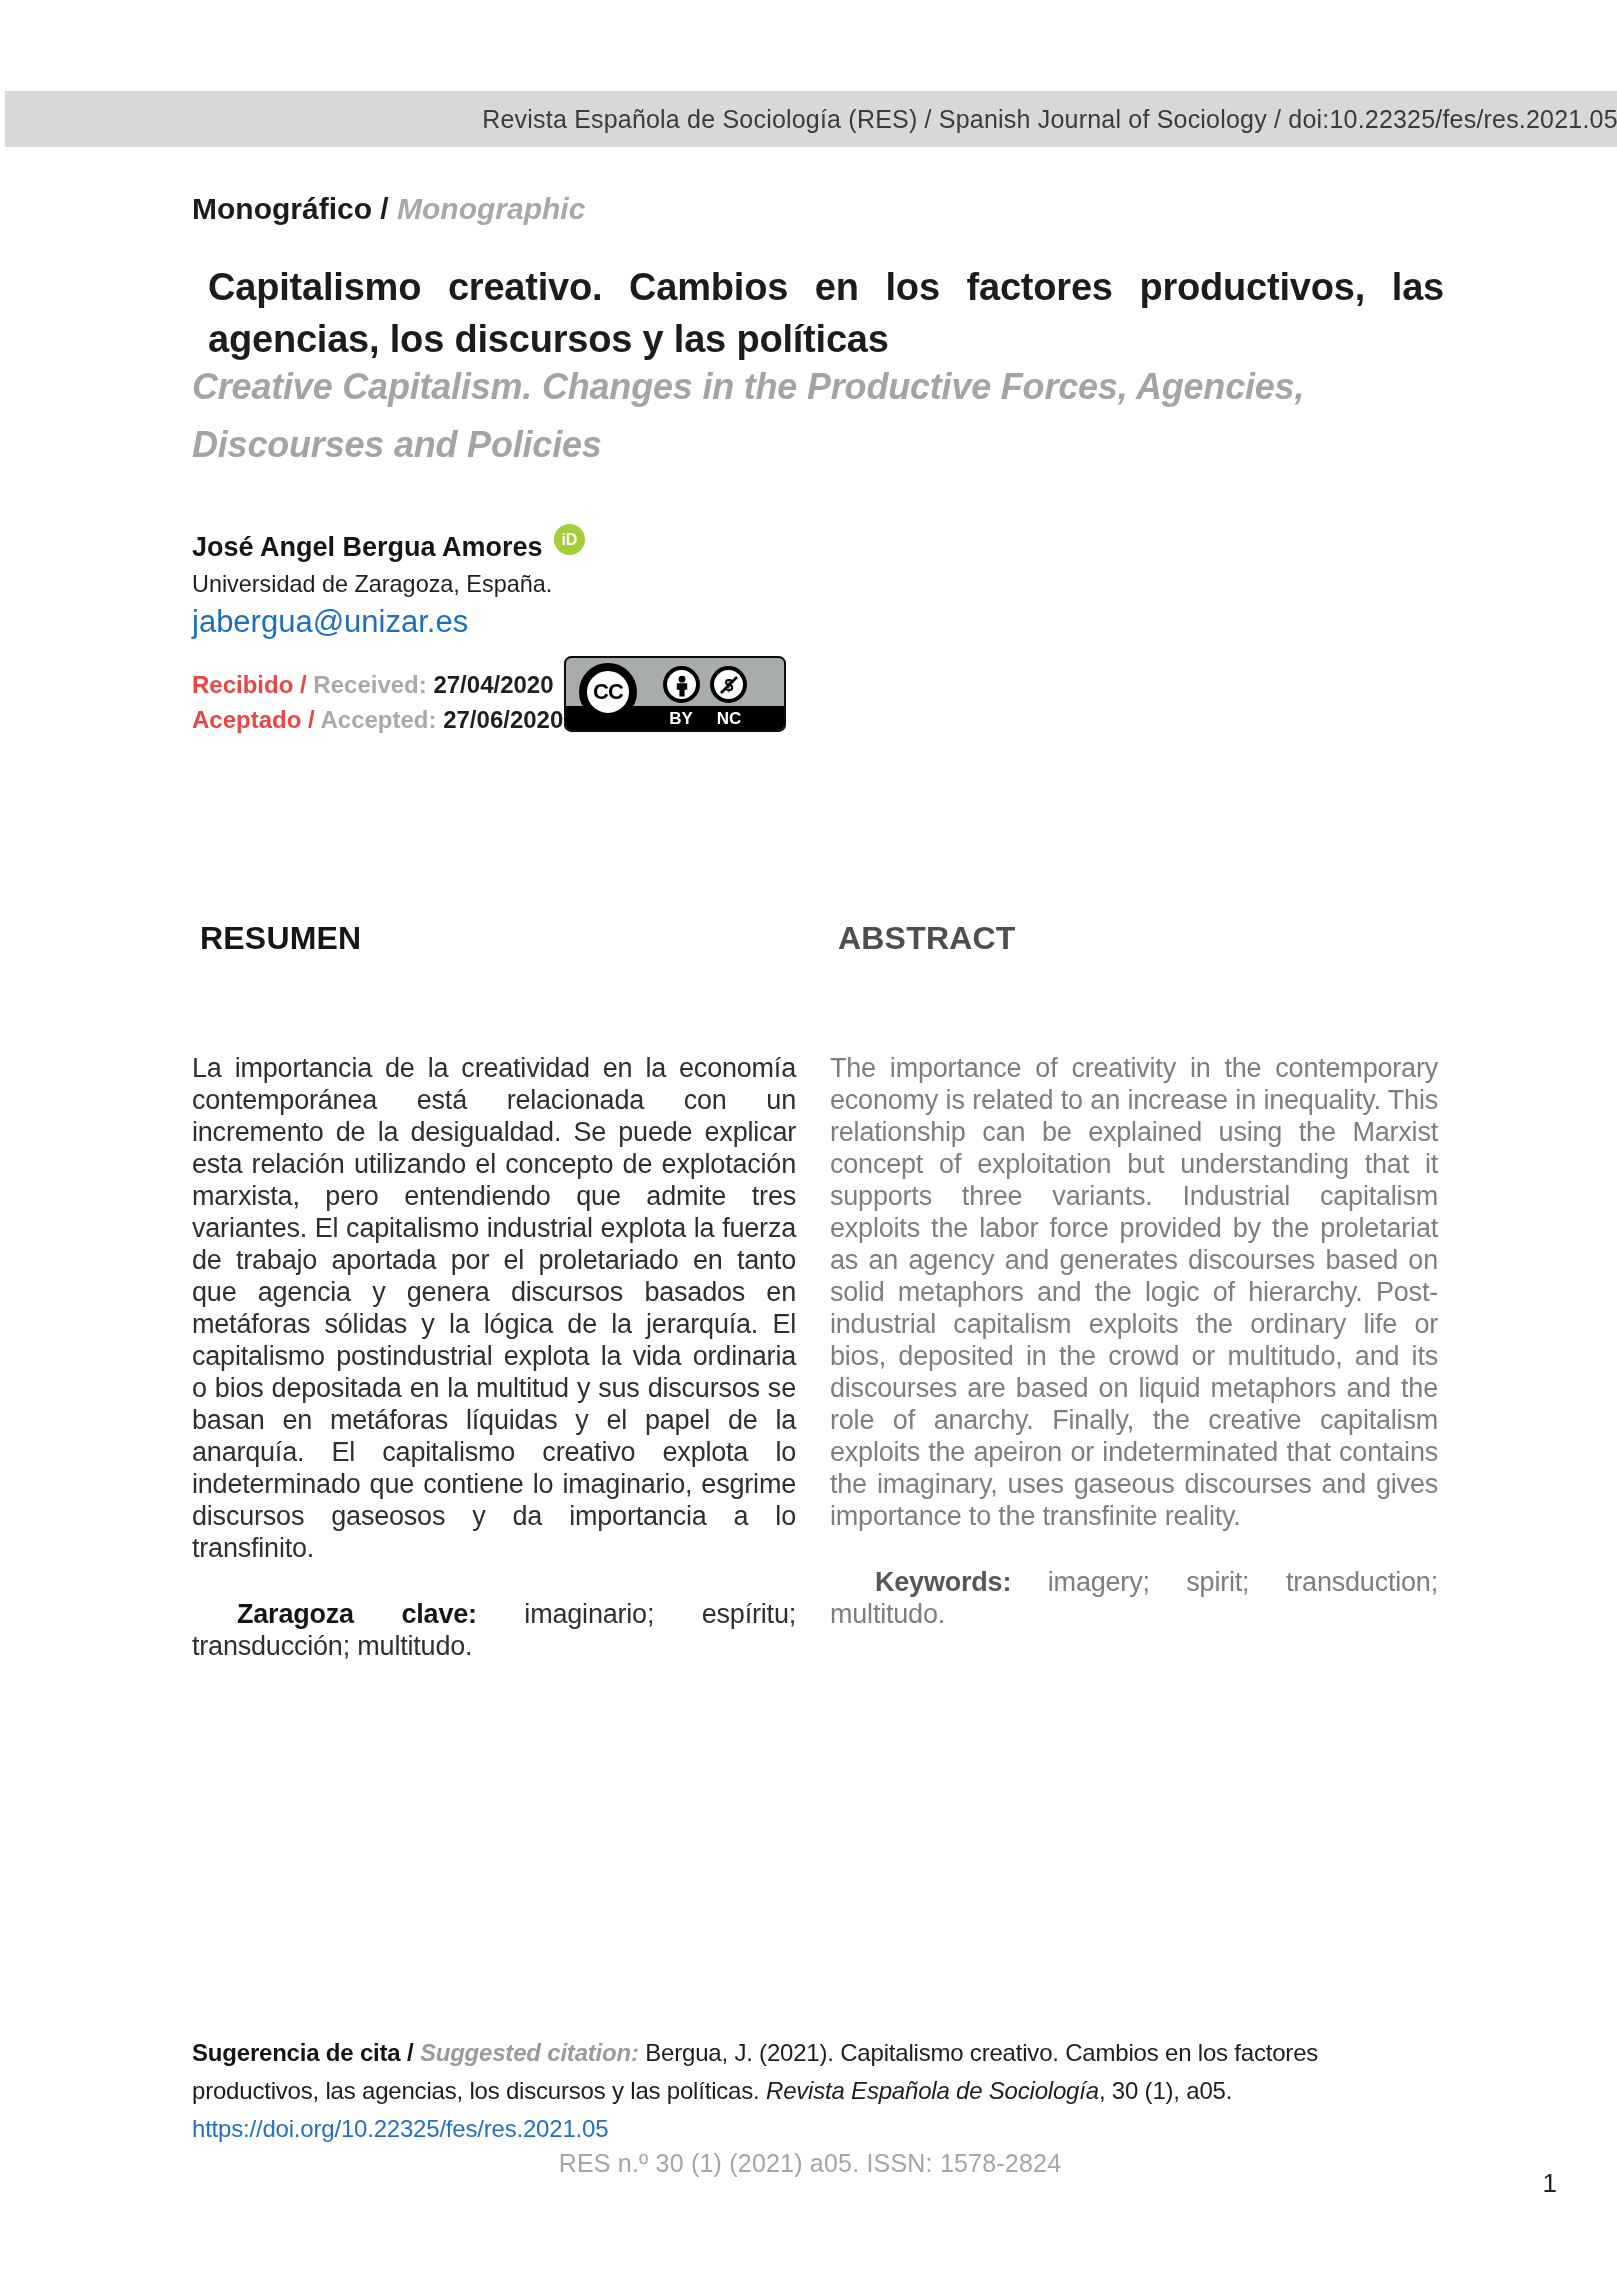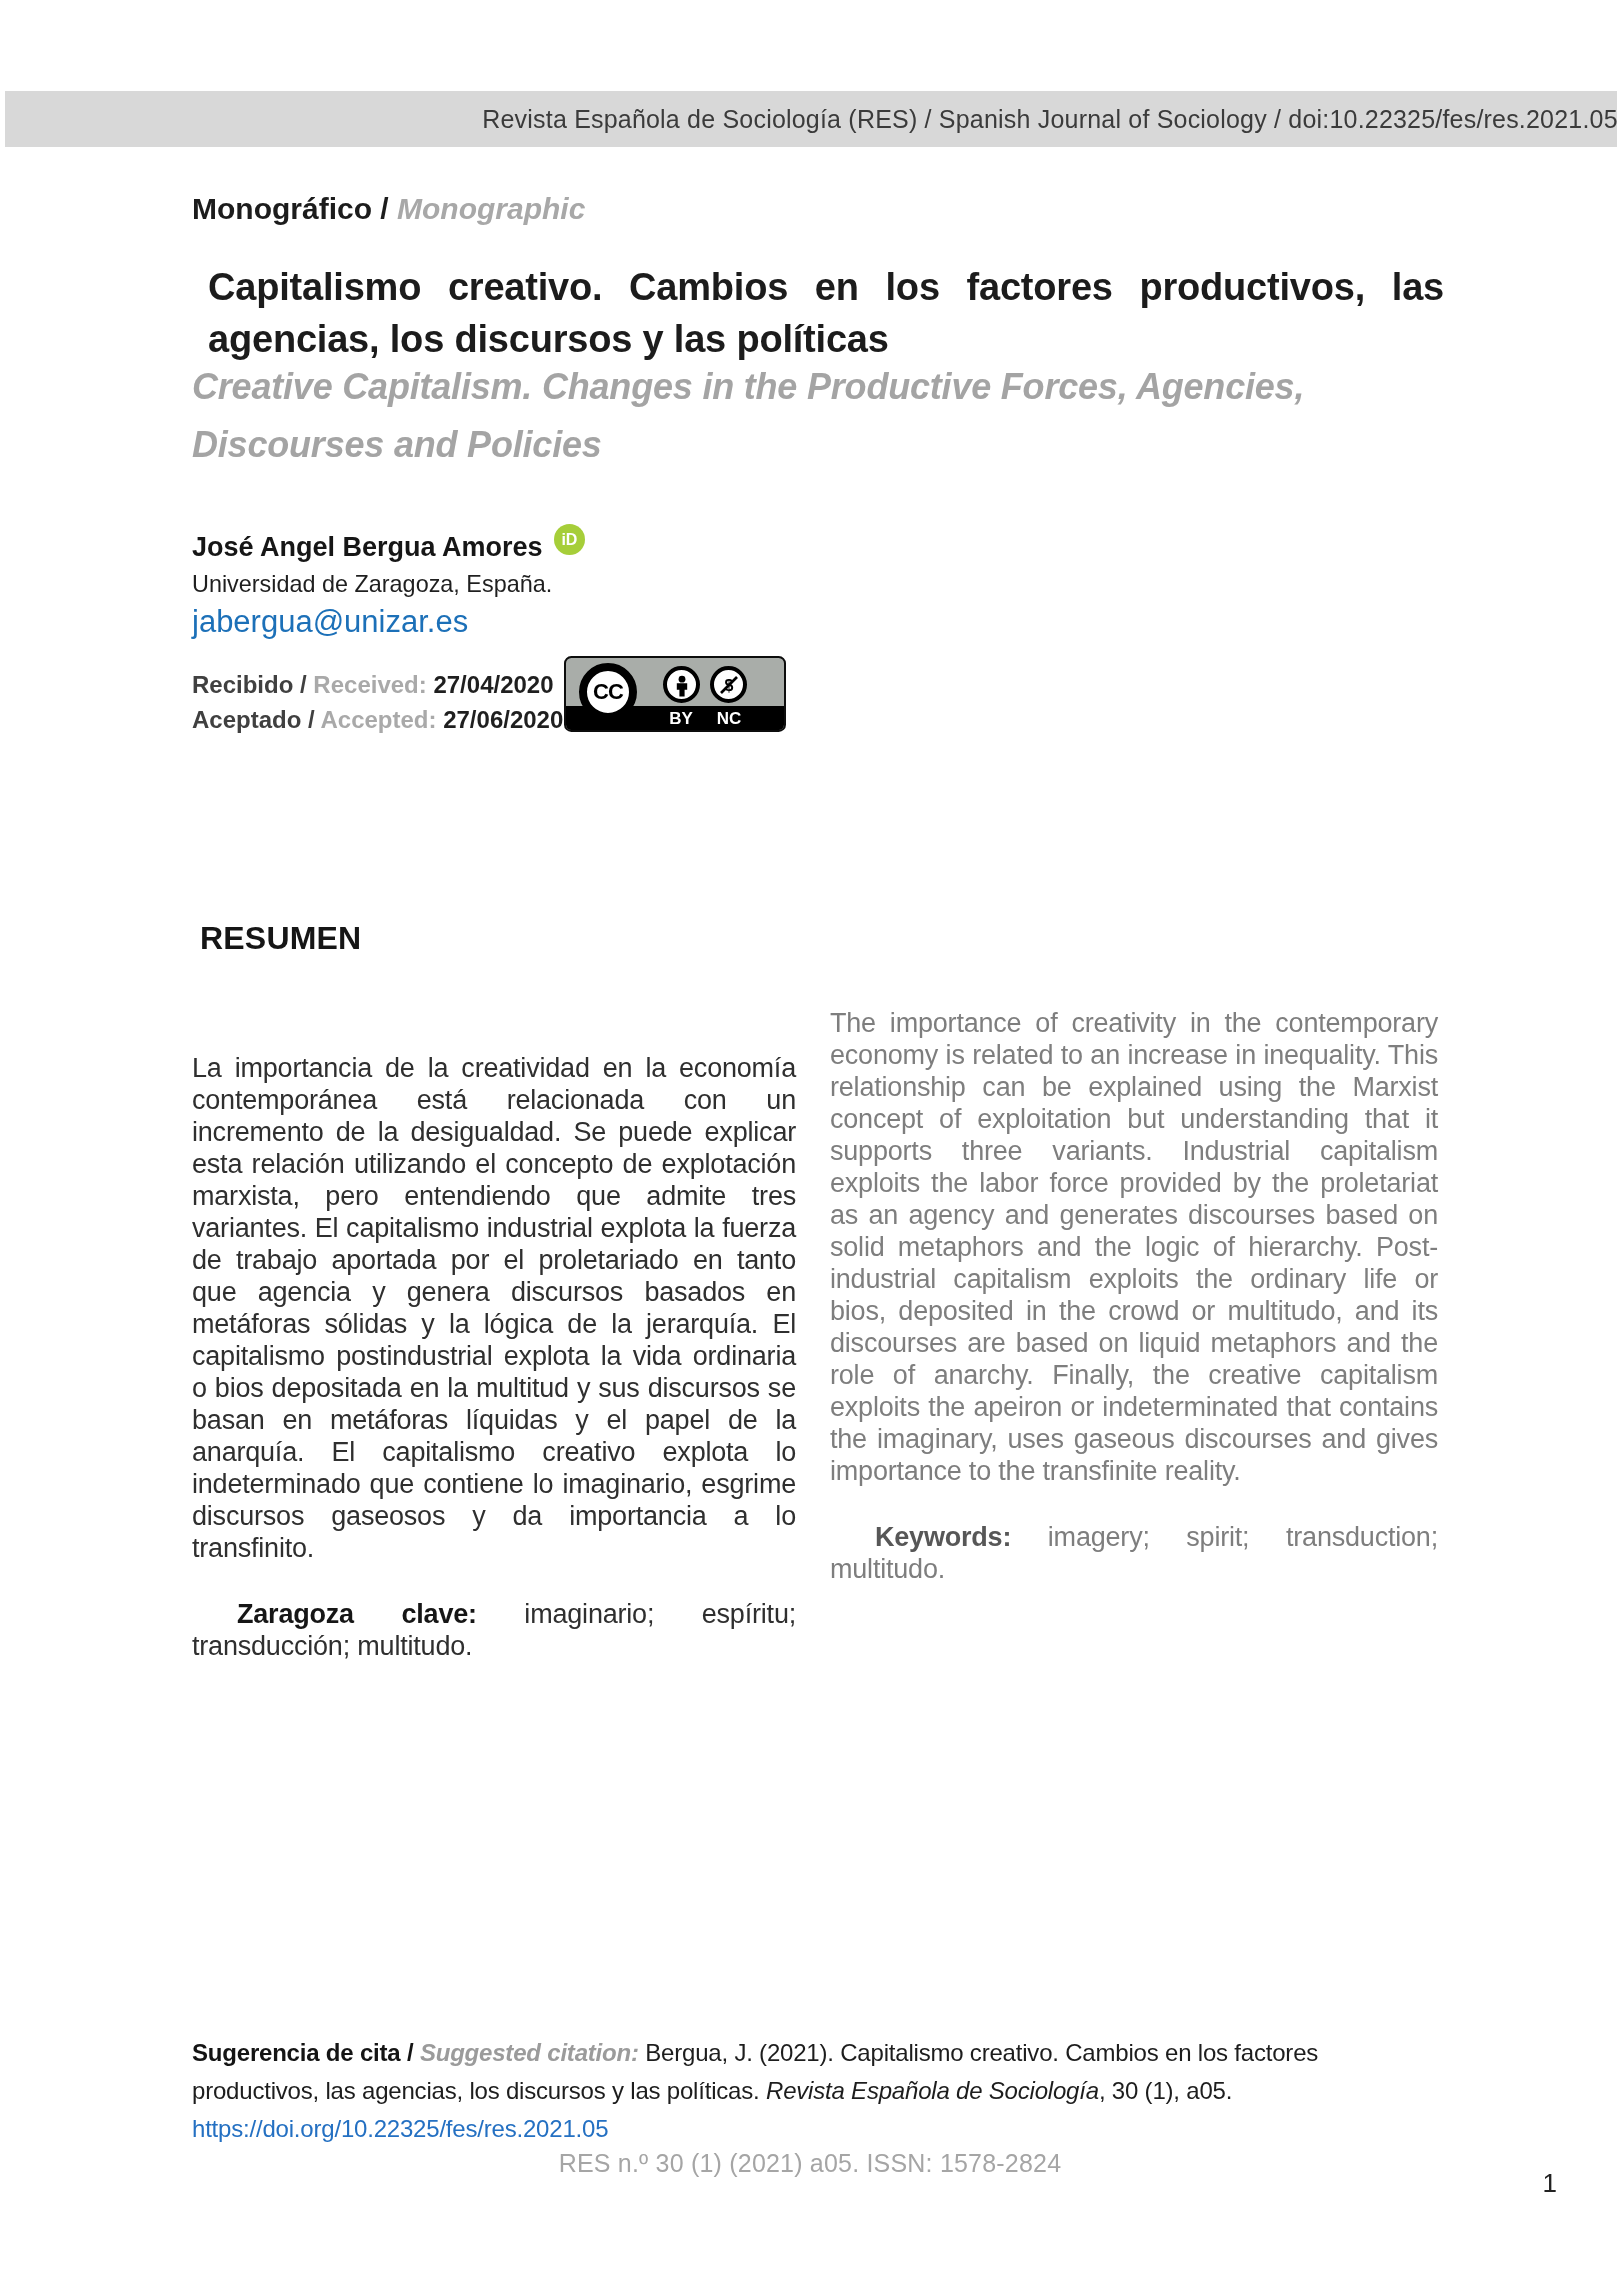--- a/index.html
+++ b/index.html
@@ -39,21 +39,21 @@
   .orcid-icon {
     display:inline-flex; width:31px; height:31px; border-radius:50%;
     background:#a6ce39; color:#ffffff; font-size:16px; font-weight:700;
     align-items:center; justify-content:center; margin-left:11.3px; vertical-align:11.3px;
   }
   .affiliation { font-size:23.4px; color:#1f1f1f; margin-top:6.4px; line-height:29px; }
   .email { font-size:31px; color:#1c70b8; margin-top:6.4px; line-height:31px; cursor:pointer; }
 
   
   .dates { position:absolute; left:192px; top:667px; font-size:24px; font-weight:700; line-height:35px; }
-  .date-label-es { color:#404040; }
+  .date-label-es { color:#ef4444; }
   .date-label-en { color:#a9a9a9; }
   .date-value { color:#1f1f1f; }
 
   
   .cc-badge {
     position:absolute; left:564px; top:656px; width:222px; height:76px;
     background:#a9ada9; border:2.4px solid #0d0d0d; border-radius:7.3px; overflow:hidden; cursor:pointer;
   }
   .cc-strip { position:absolute; left:-2.4px; right:-2.4px; bottom:-2.4px; height:26.6px; background:#000000; }
   .cc-big-circle {
@@ -162,20 +162,21 @@
 
 <div class="columns">
   <div class="col col-es">
     <h3>RESUMEN</h3>
     <p class="abstract-body">La importancia de la creatividad en la economía contemporánea está relacionada con un incremento de la desigualdad. Se puede explicar esta relación utilizando el concepto de explotación marxista, pero entendiendo que admite tres variantes. El capitalismo industrial explota la fuerza de trabajo aportada por el proletariado en tanto que agencia y genera discursos basados en metáforas sólidas y la lógica de la jerarquía. El capitalismo postindustrial explota la vida ordinaria o bios depositada en la multitud y sus discursos se basan en metáforas líquidas y el papel de la anarquía. El capitalismo creativo explota lo indeterminado que contiene lo imaginario, esgrime discursos gaseosos y da importancia a lo transfinito.</p>
     <p class="keywords">
       <span class="kw-label-es">Zaragoza clave: </span><span>imaginario; espíritu; transducción; multitudo.</span>
     </p>
   </div>
   <div class="col col-en">
+    <h3>ABSTRACT</h3>
     <p class="abstract-body">The importance of creativity in the contemporary economy is related to an increase in inequality. This relationship can be explained using the Marxist concept of exploitation but understanding that it supports three variants. Industrial capitalism exploits the labor force provided by the proletariat as an agency and generates discourses based on solid metaphors and the logic of hierarchy. Post-industrial capitalism exploits the ordinary life or bios, deposited in the crowd or multitudo, and its discourses are based on liquid metaphors and the role of anarchy. Finally, the creative capitalism exploits the apeiron or indeterminated that contains the imaginary, uses gaseous discourses and gives importance to the transfinite reality.</p>
     <p class="keywords">
       <span class="kw-label-en">Keywords: </span><span>imagery; spirit; transduction; multitudo.</span>
     </p>
   </div>
 </div>
 
 <p class="citation">
   <span class="cite-label-es">Sugerencia de cita / </span><span class="cite-label-en">Suggested citation: </span><span>Bergua, J. (2021). Capitalismo creativo. Cambios en los factores productivos, las agencias, los discursos y las políticas. </span><span class="cite-journal">Revista Española de Sociología</span><span>, 30 (1), a05. </span><a class="doi-link">https://doi.org/10.22325/fes/res.2021.05</a>
 </p>

